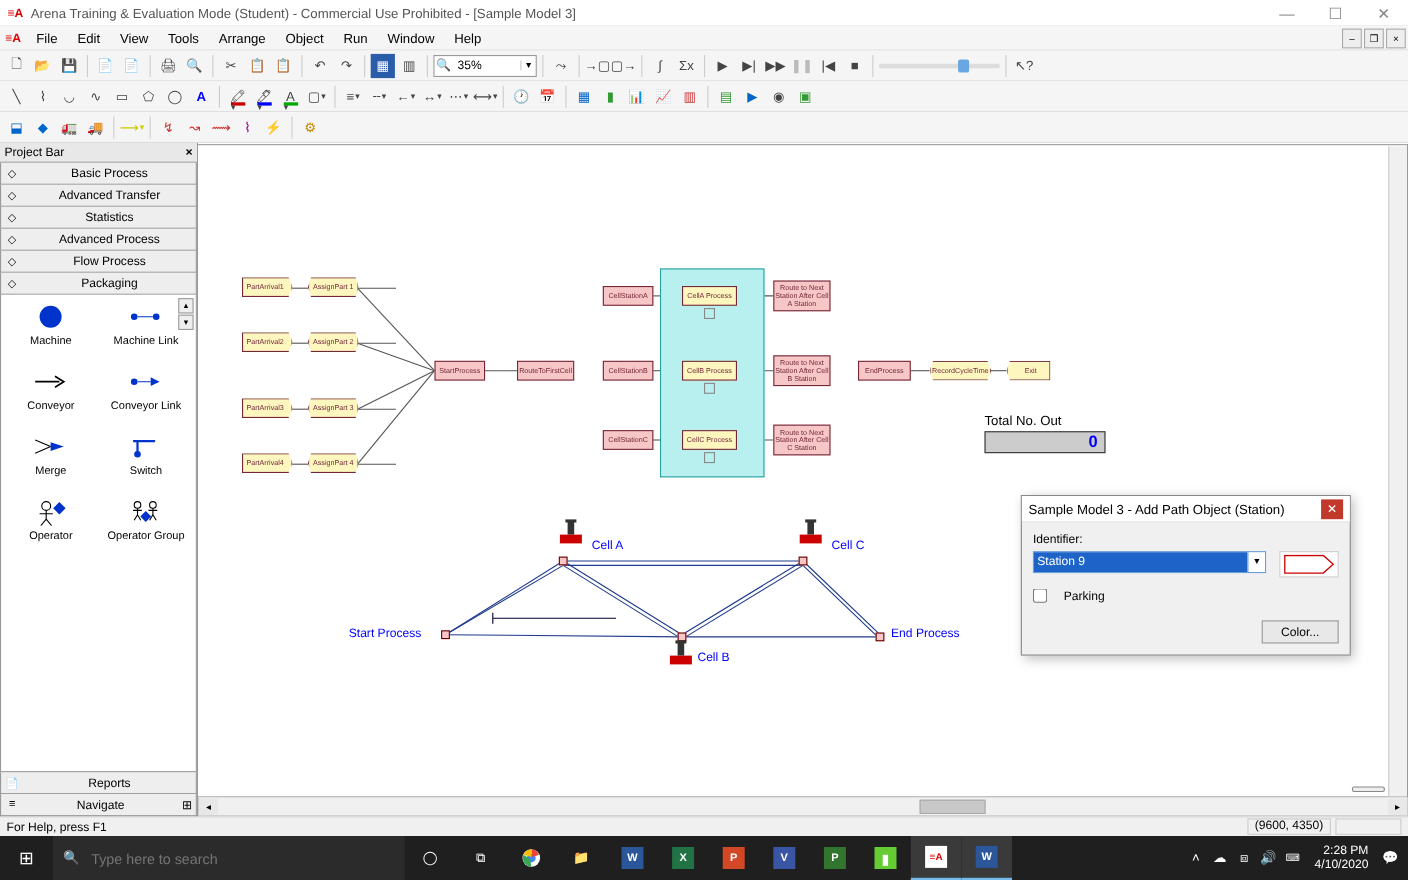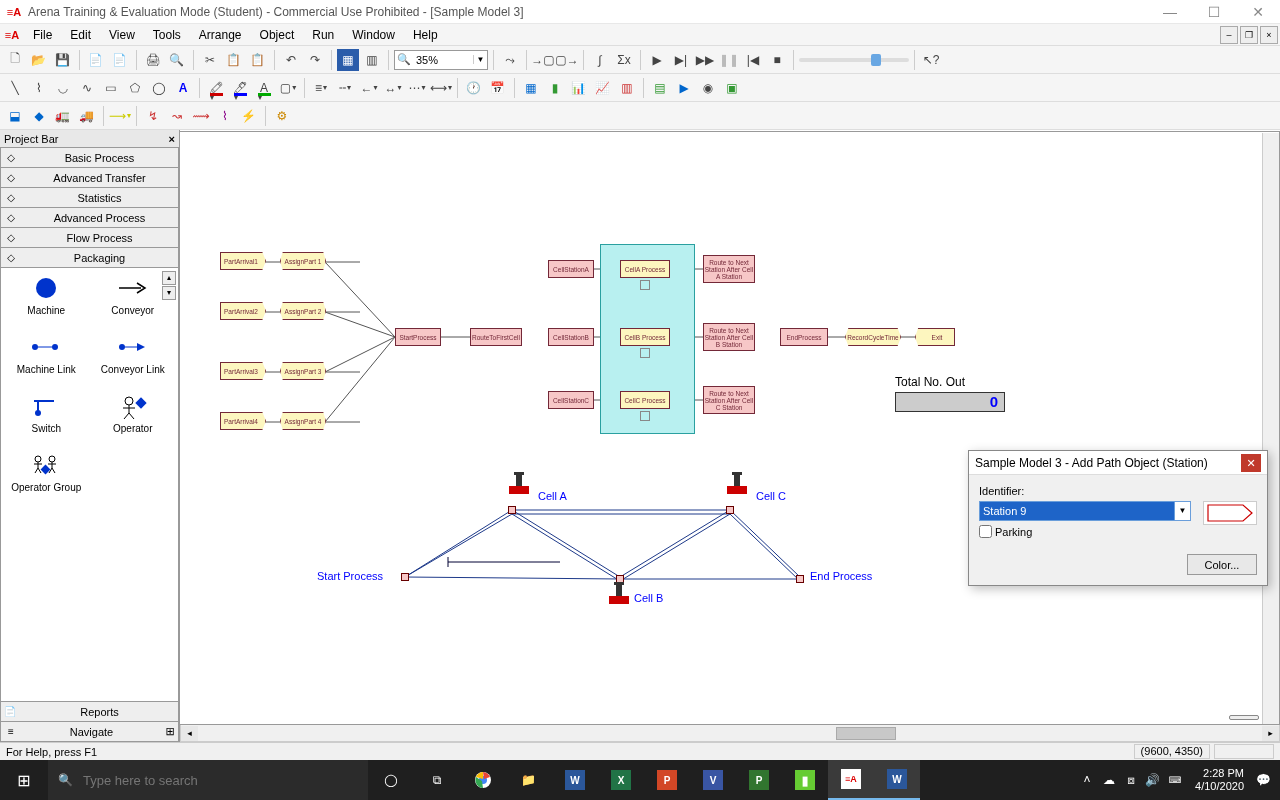--- a/index.html
+++ b/index.html
@@ -90,21 +90,21 @@
 .dlg-title { height:24px; background:#fff; display:flex; align-items:center; padding:0 6px; border-bottom:1px solid #ddd;}
 .dlg-title .t { flex:1; font-size:12px;}
 .dlg-close { width:20px; height:18px; background:#c0392b; color:#fff; text-align:center; line-height:18px; font-size:11px; cursor:default;}
 .dlg-body { padding:10px; }
 .dlg-label { margin-bottom:4px; display:block;}
 .dlg-field-row { display:flex; gap:12px; align-items:flex-start;}
 .dlg-combo { flex:1; display:flex; border:1px solid #6a9edb; height:20px; background:#fff;}
 .dlg-combo input { flex:1; border:none; background:#1e64c8; color:#fff; font-size:11px; padding:0 3px; outline:none;}
 .dlg-combo .dd { width:16px; text-align:center; font-size:8px; border-left:1px solid #6a9edb; line-height:18px;}
 .dlg-shape { width:54px; height:24px; border:1px solid #ccc; background:#fff; display:flex; align-items:center; justify-content:center; padding:3px;}
-.dlg-check { display:flex; align-items:center; gap:3px;}
+.dlg-check { margin-top:10px; display:flex; align-items:center; gap:15px;}
 .dlg-check input { width:13px; height:13px;}
 .dlg-btnrow { margin-top:16px; text-align:right;}
 .dlg-btn { width:70px; height:21px; border:1px solid #999; background:#e8e8e8; font-size:11px; cursor:default;}
 
 
 .statusbar { height:18px; background:#f0f0f0; border-top:1px solid #ccc; font-size:11px; display:flex; align-items:center; padding:0 6px;}
 .statusbar .left { flex:1;}
 .statusbar .cell { border:1px solid #ccc; padding:0 6px; height:15px; line-height:13px; margin-left:4px;}
 
 
@@ -295,44 +295,54 @@
             <div class="shape">
               <svg class="shape">
                 <circle cx="18" cy="13" r="10" fill="#0033cc"></circle>
               </svg>
             </div>
             <div class="label">Machine</div>
           </div>
         <div class="mod">
             <div class="shape">
               <svg class="shape">
-                <path d="M4 13 H26 M22 8 L30 13 L22 18" stroke="#000" fill="none" stroke-width="1.5"></path>
-              </svg>
-            </div>
-            <div class="label">Conveyor</div>
-          </div>
-        <div class="mod">
-            <div class="shape">
-              <svg class="shape">
                 <circle cx="7" cy="13" r="3" fill="#0033cc"></circle>
                 <line x1="10" y1="13" x2="24" y2="13" stroke="#0033cc"></line>
                 <circle cx="27" cy="13" r="3" fill="#0033cc"></circle>
               </svg>
             </div>
             <div class="label">Machine Link</div>
           </div>
         <div class="mod">
             <div class="shape">
               <svg class="shape">
+                <path d="M4 13 H26 M22 8 L30 13 L22 18" stroke="#000" fill="none" stroke-width="1.5"></path>
+              </svg>
+            </div>
+            <div class="label">Conveyor</div>
+          </div>
+        <div class="mod">
+            <div class="shape">
+              <svg class="shape">
                 <circle cx="7" cy="13" r="3" fill="#0033cc"></circle>
                 <line x1="10" y1="13" x2="22" y2="13" stroke="#0033cc"></line>
                 <path d="M22 9 L30 13 L22 17 Z" fill="#0033cc"></path>
               </svg>
             </div>
             <div class="label">Conveyor Link</div>
+          </div>
+        <div class="mod">
+            <div class="shape">
+              <svg class="shape">
+                <line x1="4" y1="7" x2="18" y2="13" stroke="#000"></line>
+                <line x1="4" y1="19" x2="18" y2="13" stroke="#000"></line>
+                <path d="M18 9 L30 13 L18 17 Z" fill="#0033cc"></path>
+              </svg>
+            </div>
+            <div class="label">Merge</div>
           </div>
         <div class="mod">
             <div class="shape">
               <svg class="shape">
                 <line x1="6" y1="8" x2="26" y2="8" stroke="#0033cc" stroke-width="2"></line>
                 <line x1="10" y1="8" x2="10" y2="20" stroke="#0033cc" stroke-width="2"></line>
                 <circle cx="10" cy="20" r="3" fill="#0033cc"></circle>
               </svg>
             </div>
             <div class="label">Switch</div>
@@ -481,21 +491,21 @@
       <div class="net-label" style="left:576px;top:358px">Cell C</div>
       <div class="crane" style="left:425px;top:450px"><svg class="shape">
             <rect x="4" y="14" width="20" height="8" fill="#c00"></rect>
             <rect x="11" y="2" width="6" height="12" fill="#333"></rect>
             <rect x="9" y="0" width="10" height="3" fill="#333"></rect>
           </svg></div>
       <div class="net-label" style="left:454px;top:460px">Cell B</div>
 
       <div style="position:absolute; right:20px; bottom:4px; width:30px; height:5px; border:1px solid #888; border-radius:2px; background:#eee"></div>
 
-      <div class="dialog" style="left:788px;top:318px">
+      <div class="dialog" style="left:748px;top:318px">
         <div class="dlg-title">
           <span class="t">Sample Model 3 - Add Path Object (Station)</span>
           <span class="dlg-close">✕</span>
         </div>
         <div class="dlg-body">
           <span class="dlg-label">Identifier:</span>
           <div class="dlg-field-row">
             <div class="dlg-combo">
               <input value="Station 9" style="">
               <span class="dd">▼</span>

